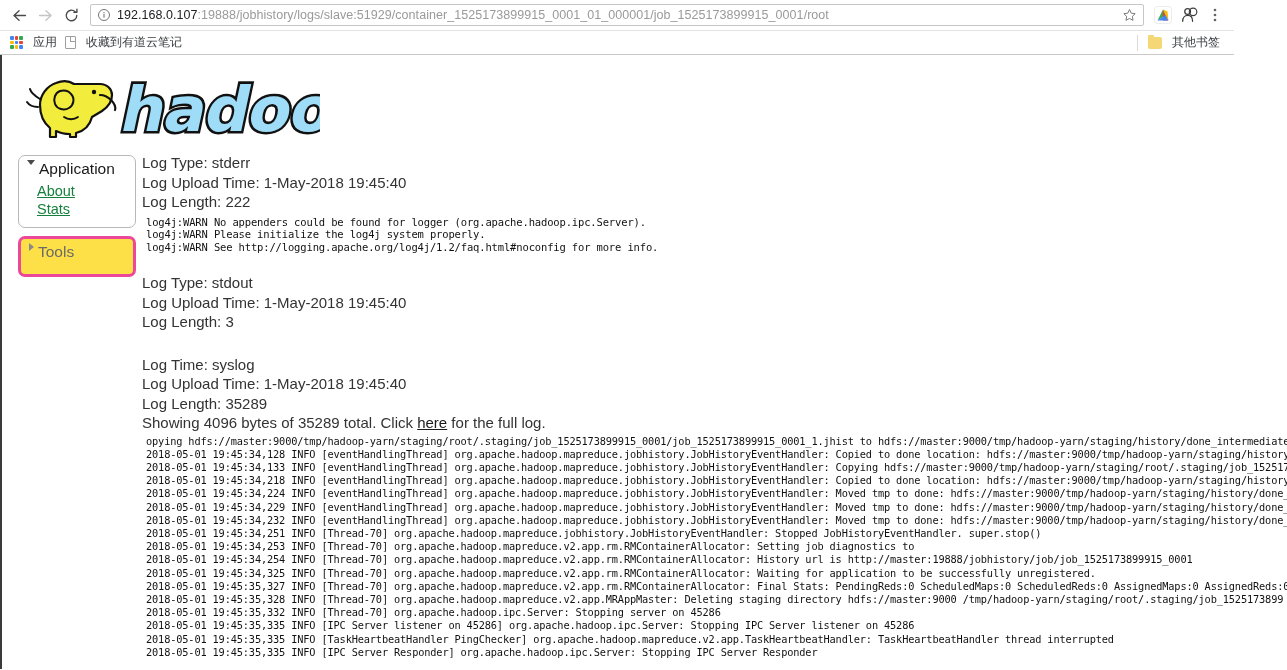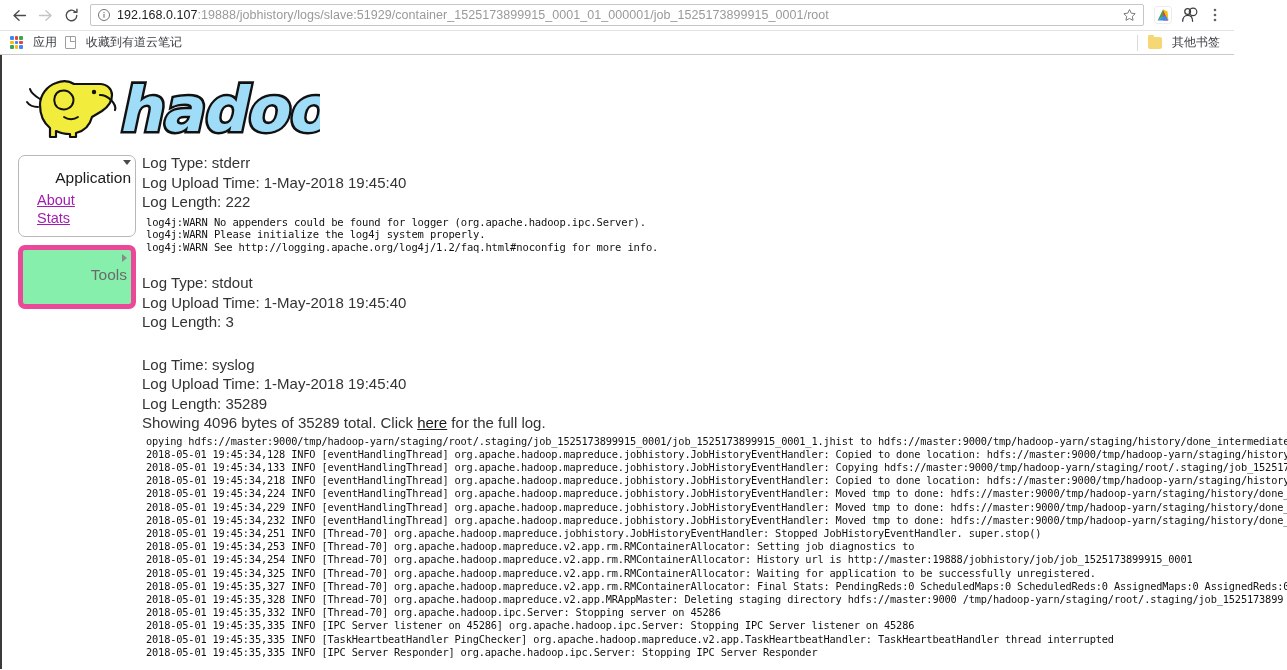--- a/index.html
+++ b/index.html
@@ -118,40 +118,39 @@
     background: #ffffff;
     padding: 3px 0 8px 0;
     margin-bottom: 8px;
     width: 118px;
   }
   .nav-head {
     font-size: 15.5px;
     color: #1a1a1a;
     padding: 1px 4px 2px 8px;
     display: flex;
-    align-items: flex-end;
+    align-items: flex-start;
     gap: 4px;
     white-space: nowrap;
-    flex-direction: column;
   }
   .caret-down { width:0;height:0;border-left:4px solid transparent;border-right:4px solid transparent;border-top:5px solid #4a4a4a; display:inline-block; }
   .caret-right { width:0;height:0;border-top:4px solid transparent;border-bottom:4px solid transparent;border-left:5px solid #8a8a8a; display:inline-block; }
   .nav-links { padding: 3px 0 0 18px; }
   .nav-links a {
     display: block;
     font-size: 14.5px;
-    color: #a21caf;
+    color: #15803d;
     text-decoration: underline;
     line-height: 17px;
     margin-bottom: 1px;
   }
   .nav-block.collapsed {
-    background: #86efac;
-    border: 5px solid #ec4899;
-    padding: 2px 0 18px 0;
+    background: #fde047;
+    border: 3px solid #ec4899;
+    padding: 2px 0 11px 0;
   }
   .nav-block.collapsed .nav-head { color: #6a6a6a; padding: 2px 4px 2px 8px; }
 
   
   #main { flex: 1 1 auto; padding-top: 6px; padding-left: 4px; }
   .log-head {
     font-size: 15px;
     color: #333333;
     line-height: 19.5px;
     white-space: nowrap;

